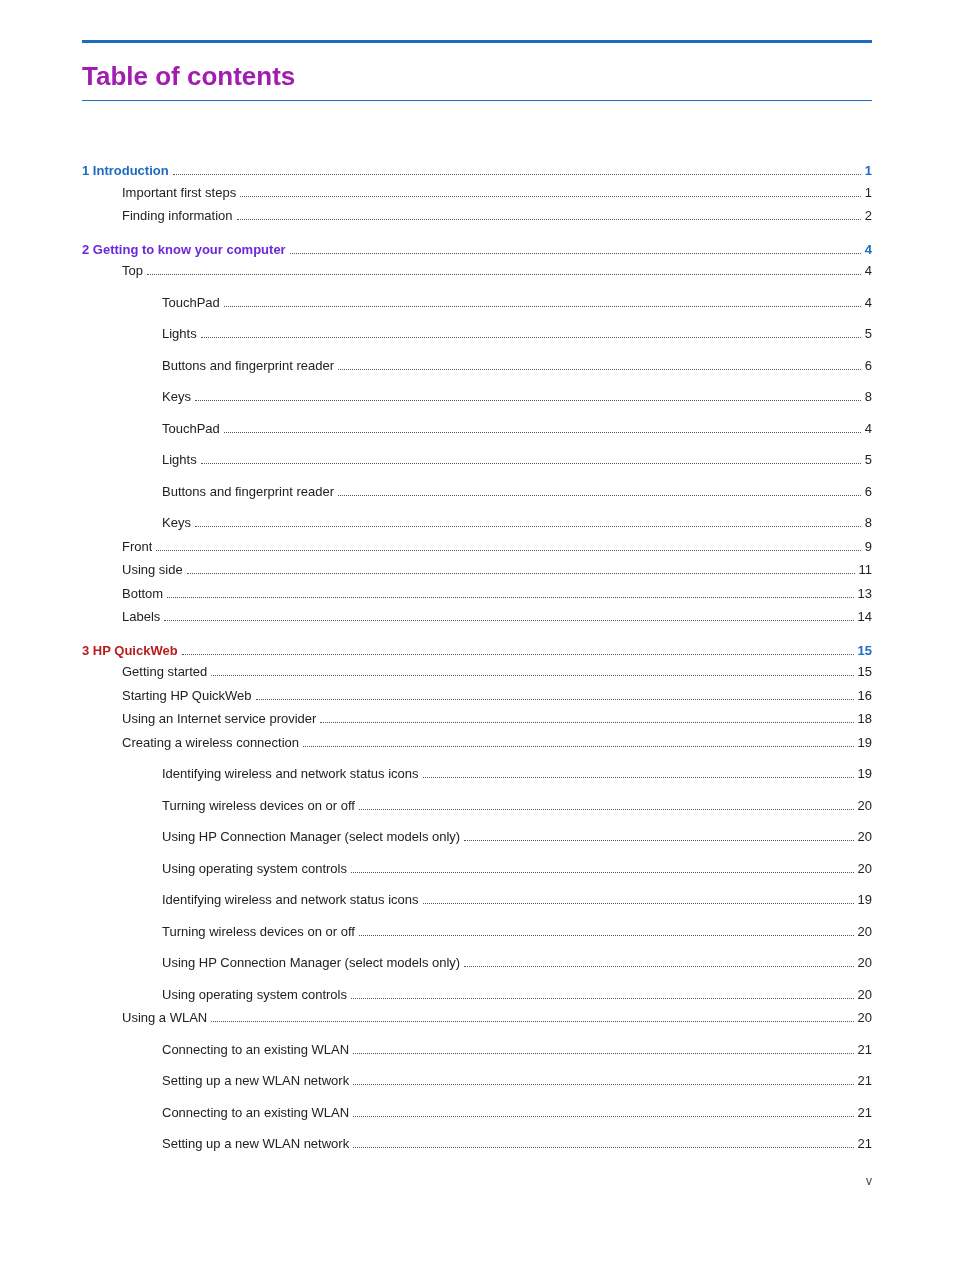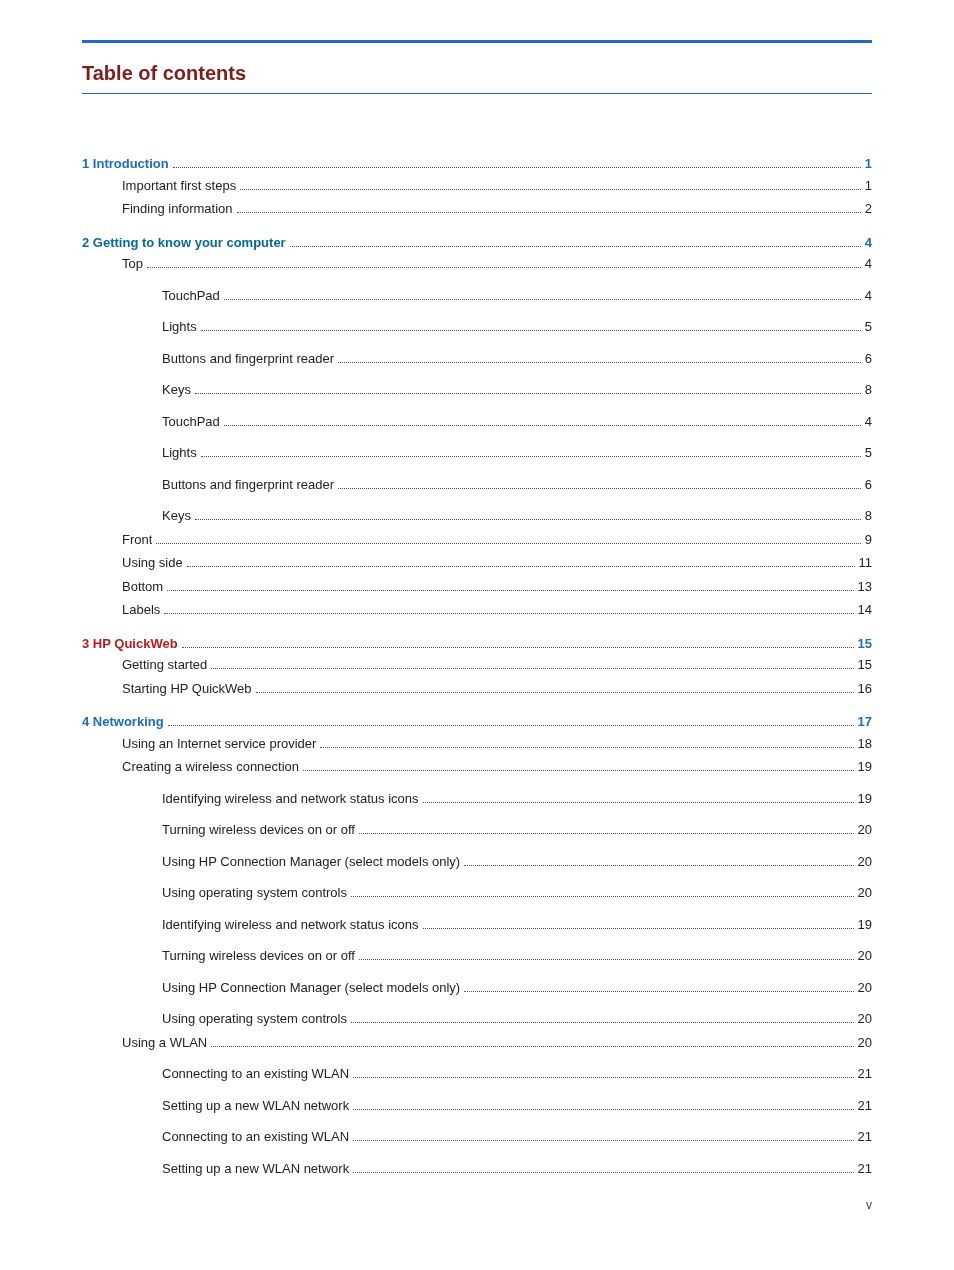--- a/index.html
+++ b/index.html
@@ -30,23 +30,23 @@
     }
 
     .title-section {
       margin-top: 18px;
       margin-bottom: 60px;
       border-bottom: 1px solid #1e6bbf;
       padding-bottom: 8px;
     }
 
     .page-title {
-      font-size: 20px;
+      font-size: 26px;
       font-weight: bold;
-      color: #7f1d1d;
+      color: #a21caf;
       line-height: 1.2;
     }
 
     .toc-container {
       margin-top: 10px;
     }
 
     .toc-entry {
       display: flex;
       justify-content: space-between;
@@ -127,21 +127,21 @@
         <span class="toc-entry-text">Important first steps</span>
         <span class="toc-entry-dots"></span>
         <span class="toc-entry-page">1</span>
       </div>
       <div class="toc-entry toc-l1">
         <span class="toc-entry-text">Finding information</span>
         <span class="toc-entry-dots"></span>
         <span class="toc-entry-page">2</span>
       </div>
       <div class="toc-entry toc-chapter section-gap">
-        <span class="toc-entry-text" style="color: #0369a1; font-weight: bold;">2  Getting to know your computer</span>
+        <span class="toc-entry-text" style="color: #6d28d9; font-weight: bold;">2  Getting to know your computer</span>
         <span class="toc-entry-dots"></span>
         <span class="toc-entry-page" style="color: rgb(30, 107, 191); font-weight: bold;">4</span>
       </div>
       <div class="toc-entry toc-l1">
         <span class="toc-entry-text">Top</span>
         <span class="toc-entry-dots"></span>
         <span class="toc-entry-page">4</span>
       </div>
       <div class="toc-entry toc-l2">
         <span class="toc-entry-text">TouchPad</span>
@@ -211,25 +211,20 @@
       <div class="toc-entry toc-l1">
         <span class="toc-entry-text">Getting started</span>
         <span class="toc-entry-dots"></span>
         <span class="toc-entry-page">15</span>
       </div>
       <div class="toc-entry toc-l1">
         <span class="toc-entry-text">Starting HP QuickWeb</span>
         <span class="toc-entry-dots"></span>
         <span class="toc-entry-page">16</span>
       </div>
-      <div class="toc-entry toc-chapter section-gap">
-        <span class="toc-entry-text" style="color: rgb(30, 107, 191); font-weight: bold;">4  Networking</span>
-        <span class="toc-entry-dots"></span>
-        <span class="toc-entry-page" style="color: rgb(30, 107, 191); font-weight: bold;">17</span>
-      </div>
       <div class="toc-entry toc-l1">
         <span class="toc-entry-text">Using an Internet service provider</span>
         <span class="toc-entry-dots"></span>
         <span class="toc-entry-page">18</span>
       </div>
       <div class="toc-entry toc-l1">
         <span class="toc-entry-text">Creating a wireless connection</span>
         <span class="toc-entry-dots"></span>
         <span class="toc-entry-page">19</span>
       </div>

